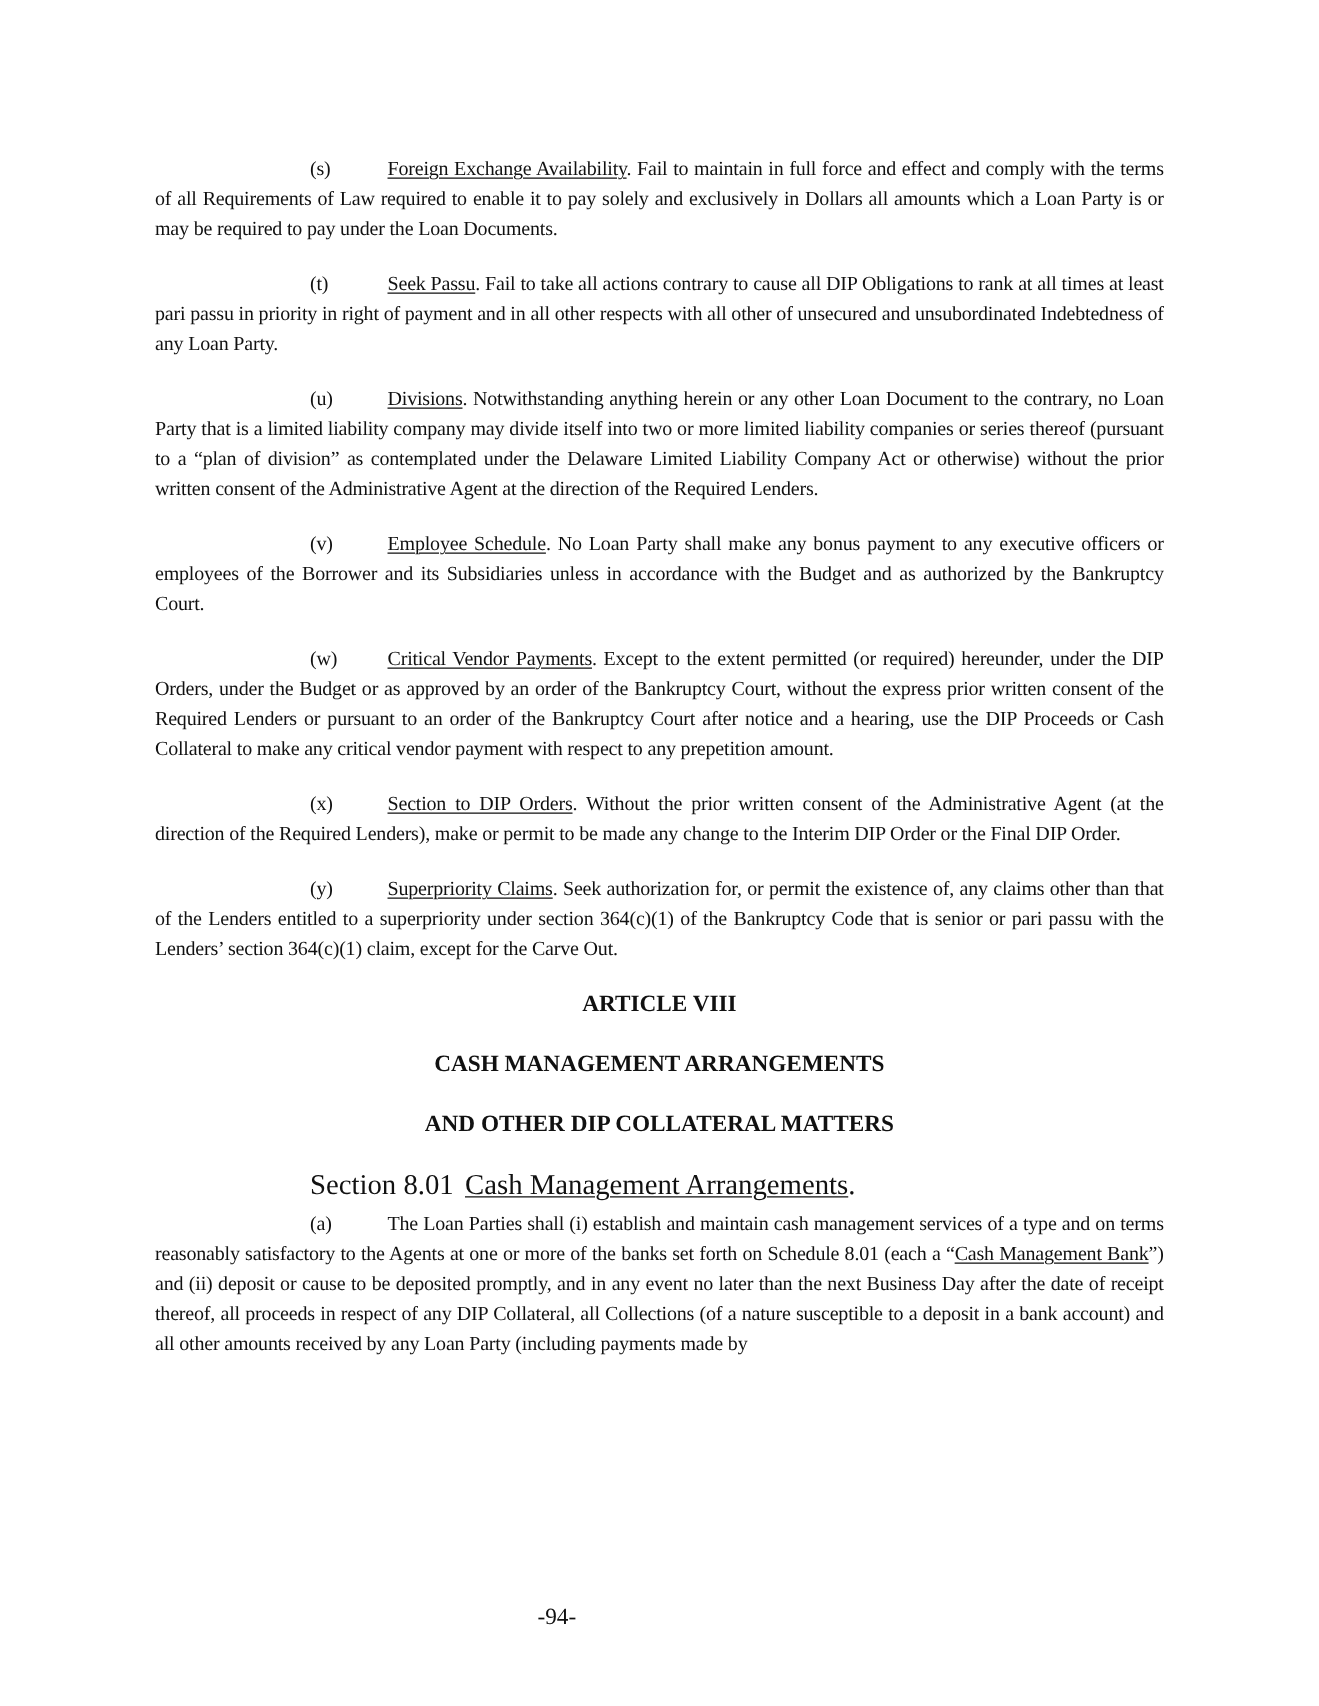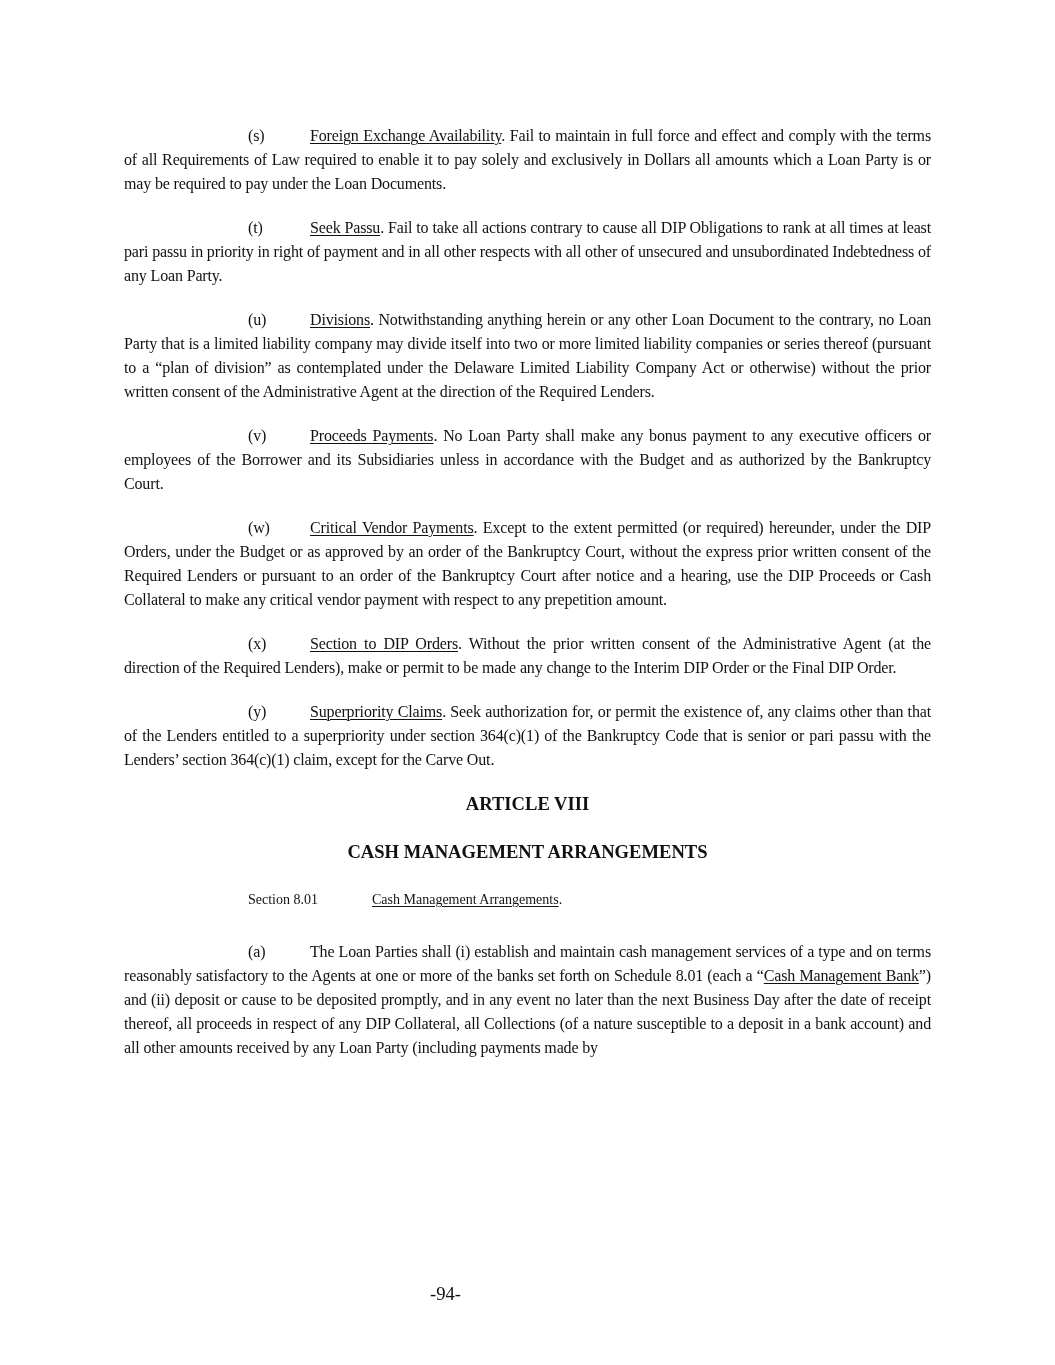--- a/index.html
+++ b/index.html
@@ -40,23 +40,23 @@
       text-decoration-thickness: 1px;
     }
     .heading {
       font-weight: bold;
       text-align: center;
       font-size: 18.6px;
       line-height: 24px;
       margin: 16px 0 24px 0;
     }
     .section-line {
-      font-size: 14px;
+      font-size: 23px;
       line-height: 24px;
-      margin: 0 0 28px 0;
+      margin: 0 0 8px 0;
       padding-left: 124px;
     }
     .section-line .secnum {
       display: inline-block;
       width: 124px;
     }
     .page-number {
       position: absolute;
       left: 0;
       width: 891px;
@@ -70,30 +70,31 @@
 <body>
 
 <div class="page">
 
   <p class="para"><span class="marker">(s)</span><span class="u">Foreign Exchange Availability</span><span>.  Fail to maintain in full force and effect and comply with the terms of all Requirements of Law required to enable it to pay solely and exclusively in Dollars all amounts which a Loan Party is or may be required to pay under the Loan Documents.</span></p>
 
   <p class="para"><span class="marker">(t)</span><span class="u">Seek Passu</span><span>.  Fail to take all actions contrary to cause all DIP Obligations to rank at all times at least pari passu in priority in right of payment and in all other respects with all other of unsecured and unsubordinated Indebtedness of any Loan Party.</span></p>
 
   <p class="para"><span class="marker">(u)</span><span class="u">Divisions</span><span>. Notwithstanding anything herein or any other Loan Document to the contrary, no Loan Party that is a limited liability company may divide itself into two or more limited liability companies or series thereof (pursuant to a “plan of division” as contemplated under the Delaware Limited Liability Company Act or otherwise) without the prior written consent of the Administrative Agent at the direction of the Required Lenders.</span></p>
 
-  <p class="para"><span class="marker">(v)</span><span class="u">Proceeds Payments</span><span>. No Loan Party shall make any bonus payment to any executive officers or employees of the Borrower and its Subsidiaries unless in accordance with the Budget and as authorized by the Bankruptcy Court.</span></p>
+  <p class="para"><span class="marker">(v)</span><span class="u">Employee Schedule</span><span>. No Loan Party shall make any bonus payment to any executive officers or employees of the Borrower and its Subsidiaries unless in accordance with the Budget and as authorized by the Bankruptcy Court.</span></p>
 
   <p class="para"><span class="marker">(w)</span><span class="u">Critical Vendor Payments</span><span>. Except to the extent permitted (or required) hereunder, under the DIP Orders, under the Budget or as approved by an order of the Bankruptcy Court, without the express prior written consent of the Required Lenders or pursuant to an order of the Bankruptcy Court after notice and a hearing, use the DIP Proceeds or Cash Collateral to make any critical vendor payment with respect to any prepetition amount.</span></p>
 
   <p class="para"><span class="marker">(x)</span><span class="u">Section to DIP Orders</span><span>. Without the prior written consent of the Administrative Agent (at the direction of the Required Lenders), make or permit to be made any change to the Interim DIP Order or the Final DIP Order.</span></p>
 
   <p class="para"><span class="marker">(y)</span><span class="u">Superpriority Claims</span><span>. Seek authorization for, or permit the existence of, any claims other than that of the Lenders entitled to a superpriority under section 364(c)(1) of the Bankruptcy Code that is senior or pari passu with the Lenders’ section 364(c)(1) claim, except for the Carve Out.</span></p>
 
   <div class="heading">ARTICLE VIII</div>
   <div class="heading">CASH MANAGEMENT ARRANGEMENTS</div>
+  <div class="heading">AND OTHER DIP COLLATERAL MATTERS</div>
 
   <div class="section-line"><span class="secnum">Section 8.01</span><span class="u">Cash Management Arrangements</span><span>.</span></div>
 
   <p class="para"><span class="marker">(a)</span><span>The Loan Parties shall (i) establish and maintain cash management services of a type and on terms reasonably satisfactory to the Agents at one or more of the banks set forth on Schedule 8.01 (each a “</span><span class="u">Cash Management Bank</span><span>”) and (ii) deposit or cause to be deposited promptly, and in any event no later than the next Business Day after the date of receipt thereof, all proceeds in respect of any DIP Collateral, all Collections (of a nature susceptible to a deposit in a bank account) and all other amounts received by any Loan Party (including payments made by</span></p>
 
 </div>
 
 <div class="page-number">-94-</div>
 
 </body></html>

